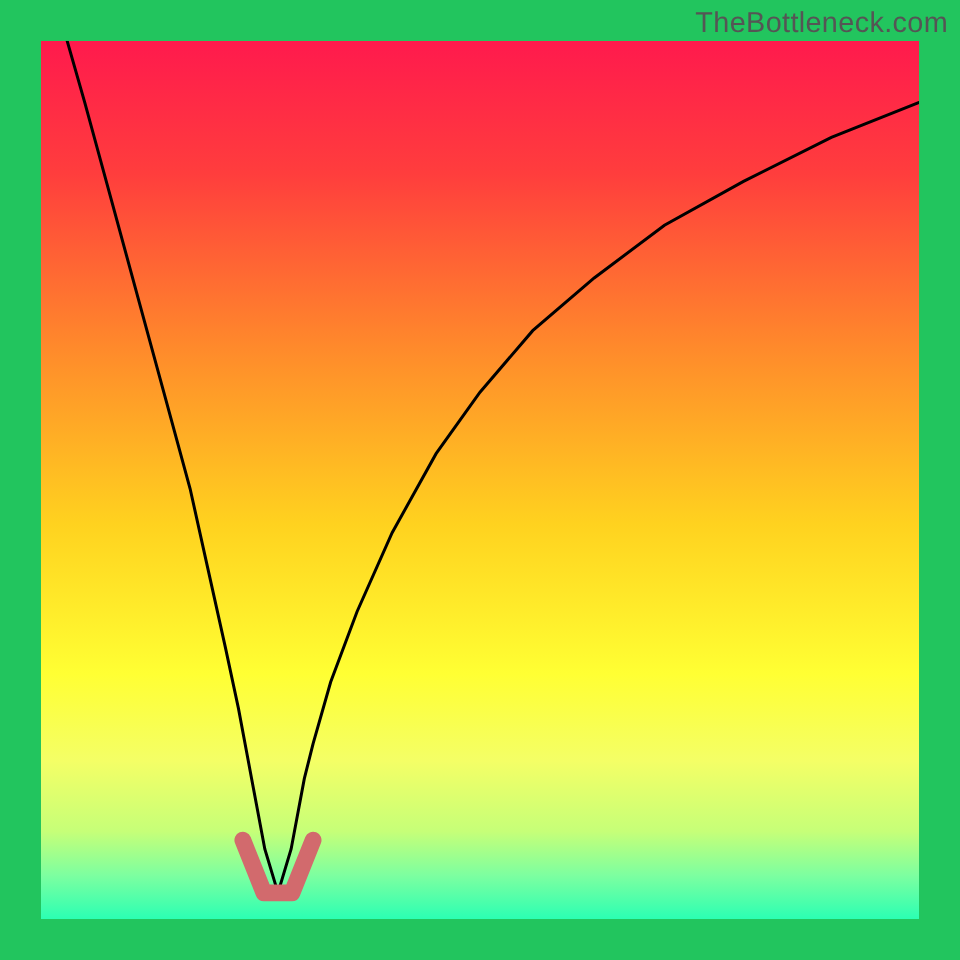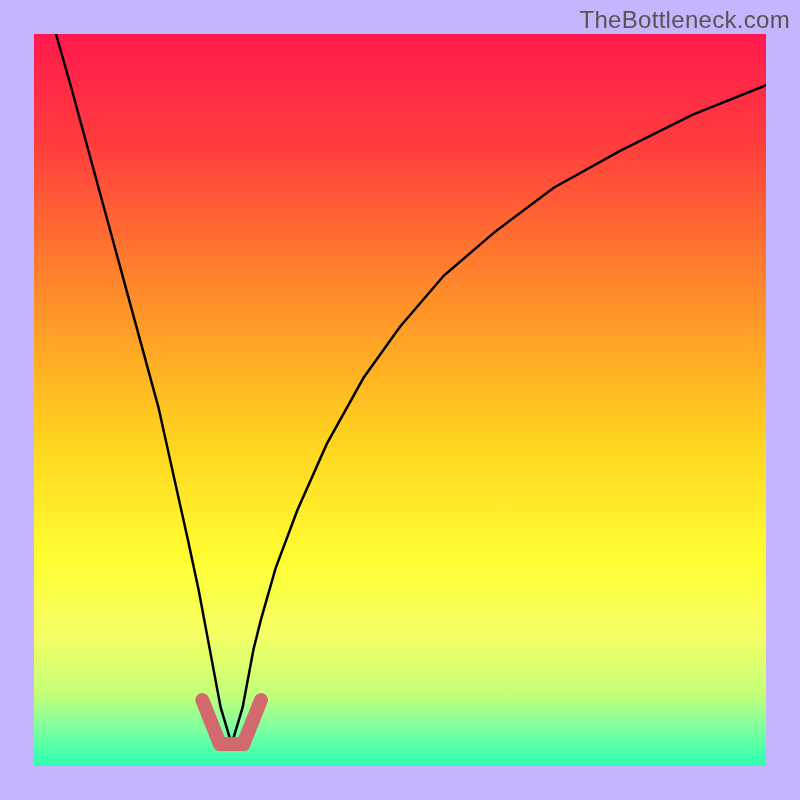--- a/index.html
+++ b/index.html
@@ -9,21 +9,21 @@
     height: 800px;
     background: #000;
     font-family: Arial, Helvetica, sans-serif;
   }
   .frame {
     position: absolute;
     top: 0;
     left: 0;
     width: 800px;
     height: 800px;
-    background: #c4b5fd;
+    background: #22c55e;
   }
   .plot {
     position: absolute;
     top: 34px;
     left: 34px;
     width: 732px;
     height: 732px;
     overflow: hidden;
   }
   .attribution {

